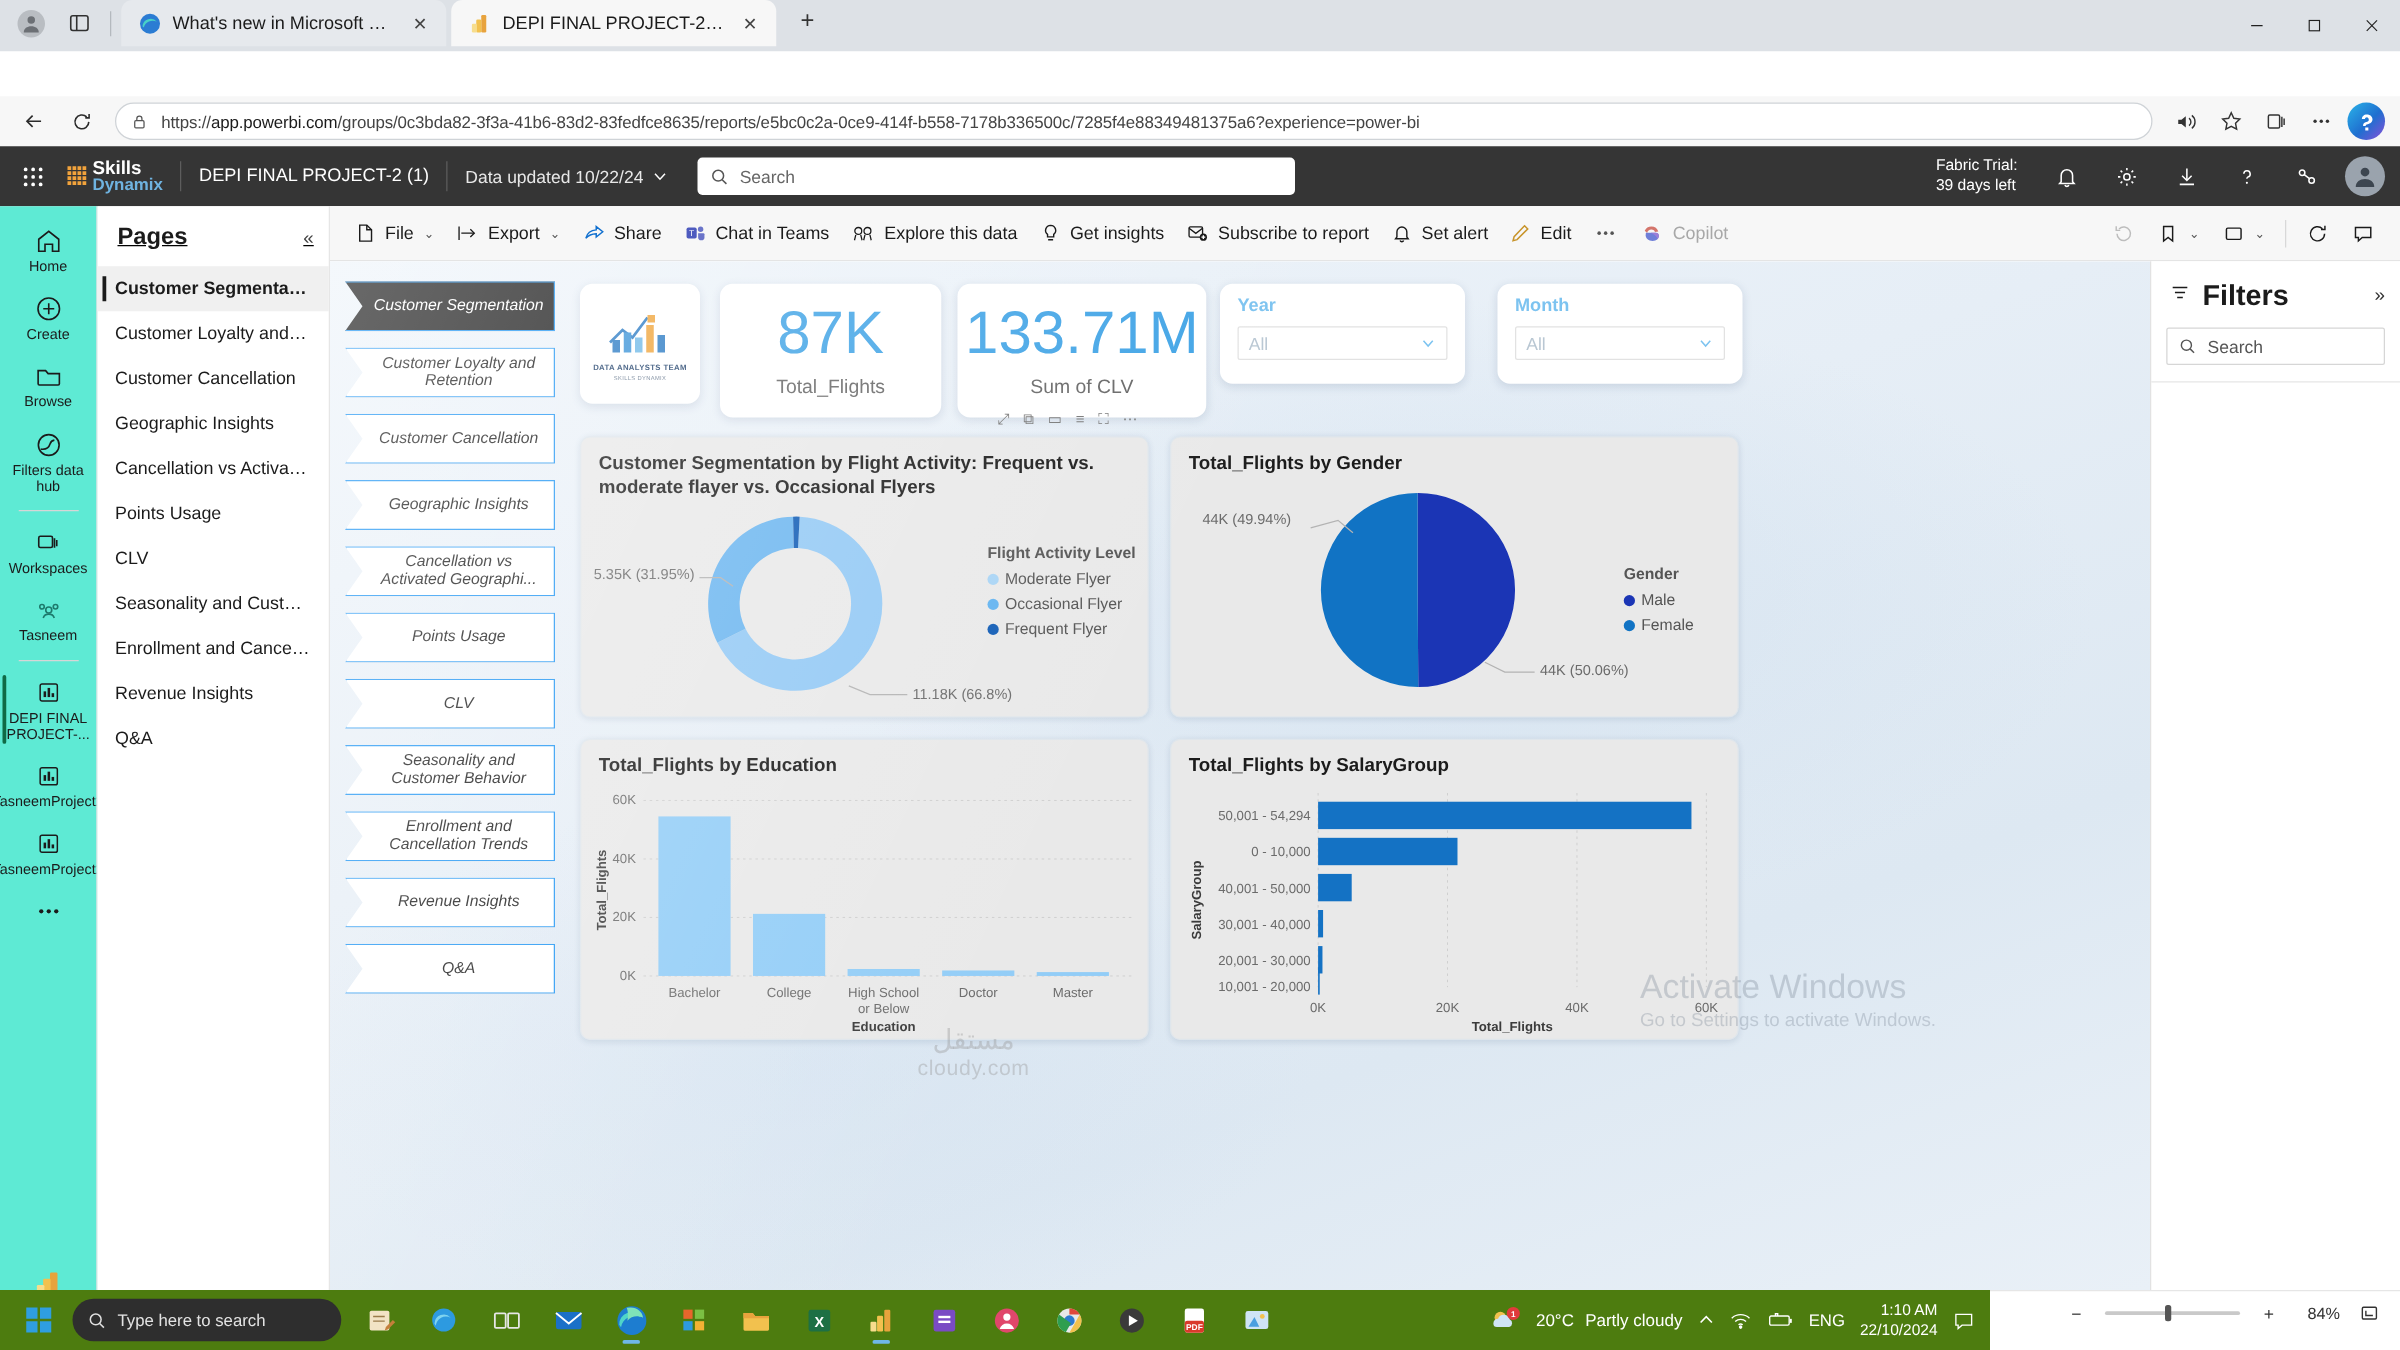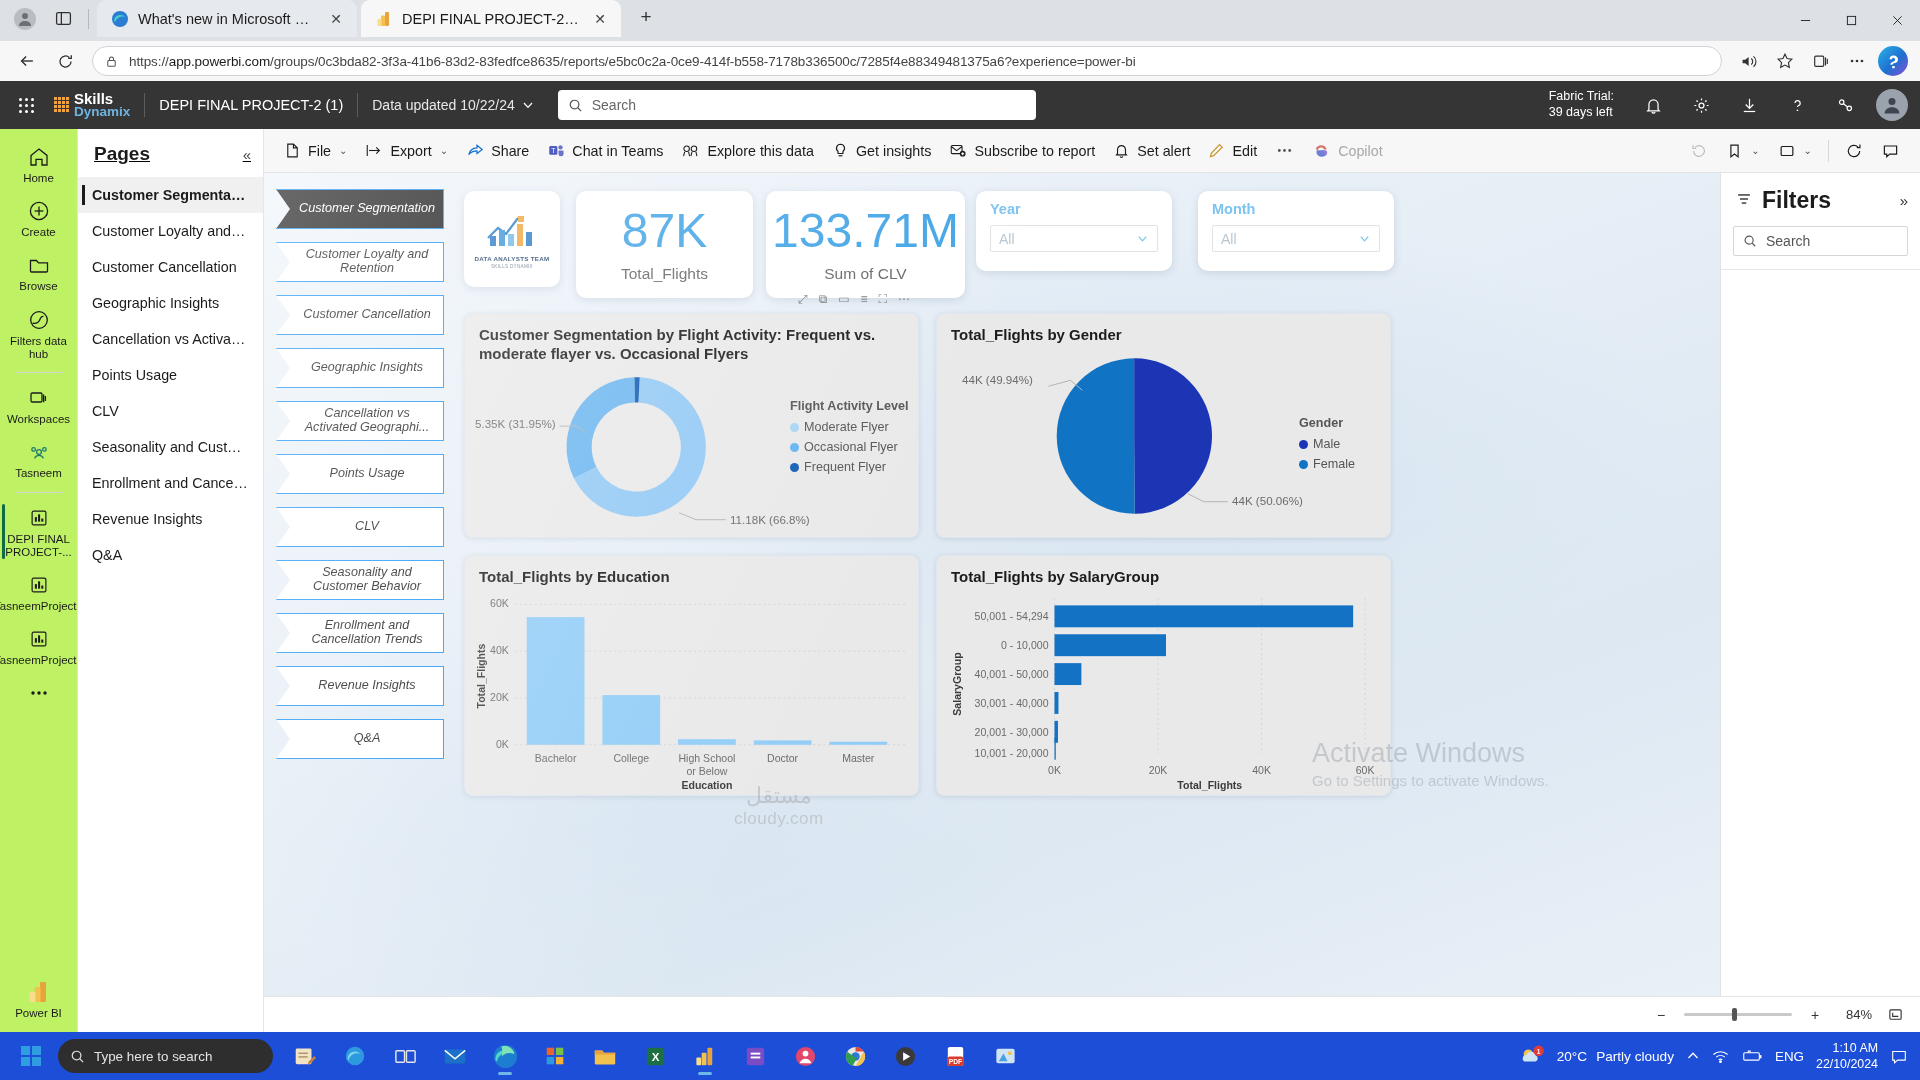--- a/index.html
+++ b/index.html
@@ -30,21 +30,21 @@
   .tab.inactive { background:#e6e9ed; }
   .tab.active { background:#f7f7f7; }
   .tab-favicon{width:18px;height:18px;flex:0 0 18px;display:flex;align-items:center;justify-content:center;}
   .tab-title{flex:1;white-space:nowrap;overflow:hidden;text-overflow:ellipsis;font-size:14.5px;}
   .tab-close{width:22px;height:22px;display:flex;align-items:center;justify-content:center;border-radius:4px;color:#444;font-size:14px;}
   .newtab-btn{width:30px;height:30px;display:flex;align-items:center;justify-content:center;margin-left:6px;margin-bottom:4px;border-radius:5px;font-size:19px;color:#333;font-weight:300;}
   .win-ctrls{position:absolute;right:0;top:0;height:41px;display:flex;}
   .win-btn{width:46px;height:41px;display:flex;align-items:center;justify-content:center;color:#202020;}
   .win-btn svg{width:11px;height:11px;}
 
-  .browser-navbar{height:40px;background:#f7f7f7;display:flex;align-items:center;padding:0 10px;gap:4px;}
+  .browser-navbar{height:40px;background:#f7f7f7;display:flex;align-items:center;padding:0 10px;gap:4px;margin-top:36px;}
   .nav-btn{width:34px;height:32px;display:flex;align-items:center;justify-content:center;border-radius:5px;color:#2b2b2b;}
   .omnibox{
     flex:1;height:30px;background:#fff;border:1px solid #cfd3d7;border-radius:16px;
     display:flex;align-items:center;padding:0 8px;gap:8px;margin:0 6px;min-width:0;
   }
   .omni-url{font-size:13.5px;color:#444;white-space:nowrap;overflow:hidden;text-overflow:ellipsis;letter-spacing:-0.1px;}
   .omni-url b{color:#1b1b1b;font-weight:400;}
   .omni-icon{width:20px;height:20px;display:flex;align-items:center;justify-content:center;flex:0 0 20px;}
   .nav-right{display:flex;align-items:center;gap:2px;}
   .copilot-badge{width:30px;height:30px;border-radius:50%;background:linear-gradient(135deg,#2ab4e8,#1f6fd0 55%,#8a4fd8);display:flex;align-items:center;justify-content:center;}
@@ -69,21 +69,21 @@
   }
   .pbi-top-right{margin-left:auto;display:flex;align-items:center;gap:14px;}
   .trial{font-size:12.5px;line-height:1.25;text-align:left;color:#fff;margin-right:8px;}
   .top-ico{width:34px;height:34px;display:flex;align-items:center;justify-content:center;border-radius:4px;color:#fff;}
   .user-av{width:32px;height:32px;border-radius:50%;background:#9aa3ad;display:flex;align-items:center;justify-content:center;}
 
   
   .shell{display:flex;height:calc(1080px - 41px - 40px - 48px - 48px);}
 
   
-  .rail{width:78px;background:#bef264;border-right:1px solid #e2e2e2;display:flex;flex-direction:column;align-items:center;padding-top:8px;overflow:hidden;}
+  .rail{width:78px;background:#5eead4;border-right:1px solid #e2e2e2;display:flex;flex-direction:column;align-items:center;padding-top:8px;overflow:hidden;}
   .rail-item{width:74px;display:flex;flex-direction:column;align-items:center;gap:2px;padding:7px 2px 6px;color:#1b1b1b;font-size:11.5px;text-align:center;line-height:1.15;position:relative;}
   .rail-item.active::before{content:"";position:absolute;left:0;top:6px;bottom:6px;width:3px;background:#0f6a46;border-radius:2px;}
   .rail-sep{width:48px;height:1px;background:#d6d6d6;margin:5px 0;}
   .rail-ico{width:26px;height:26px;display:flex;align-items:center;justify-content:center;}
   .rail-bottom{margin-top:auto;padding-bottom:6px;display:flex;flex-direction:column;align-items:center;}
 
   
   .pages{width:186px;background:#fff;border-right:1px solid #e6e6e6;display:flex;flex-direction:column;}
   .pages-hd{display:flex;align-items:center;justify-content:space-between;padding:14px 12px 12px 16px;text-decoration:underline;}
   .pages-hd h2{font-size:19px;font-weight:600;color:#1b1b1b;}
@@ -164,21 +164,21 @@
 
   
   .wm-activate{position:absolute;left:1258px;top:748px;color:rgba(120,135,150,0.33);pointer-events:none;z-index:5;}
   .wm-activate .w1{font-size:27px;}
   .wm-activate .w2{font-size:15px;margin-top:3px;}
   .wm-mostaql{position:absolute;left:690px;top:795px;text-align:center;color:rgba(150,150,150,0.38);pointer-events:none;z-index:6;}
   .wm-mostaql .a{font-size:22px;}
   .wm-mostaql .b{font-size:17px;letter-spacing:0.5px;}
 
   
-  .taskbar{position:absolute;left:0;bottom:0;width:1920px;height:48px;background:#1d4ed8;display:flex;align-items:center;padding:0 8px;}
+  .taskbar{position:absolute;left:0;bottom:0;width:1592px;height:48px;background:#4d7c0f;display:flex;align-items:center;padding:0 8px;}
   .start{width:46px;height:40px;display:flex;align-items:center;justify-content:center;}
   .start-grid{display:grid;grid-template-columns:repeat(2,9px);grid-template-rows:repeat(2,9px);gap:2.5px;}
   .start-grid i{display:block;width:9px;height:9px;background:#2f9ee0;}
   .tb-search{width:215px;height:34px;background:#2e2e2e;border-radius:17px;display:flex;align-items:center;gap:9px;padding:0 12px;color:#e3e3e3;font-size:13.4px;margin-left:4px;}
   .tb-apps{display:flex;align-items:center;gap:2px;margin-left:8px;}
   .tb-app{width:48px;height:42px;display:flex;align-items:center;justify-content:center;border-radius:5px;position:relative;}
   .tb-app.running::after{content:"";position:absolute;bottom:2px;left:50%;transform:translateX(-50%);width:14px;height:3px;border-radius:2px;background:#6fb7e8;}
   .tray{margin-left:auto;display:flex;align-items:center;gap:12px;color:#fff;padding-right:4px;}
   .tray-weather{display:flex;align-items:center;gap:9px;font-size:13.6px;}
   .tray-clock{font-size:12.4px;line-height:1.3;text-align:right;}

